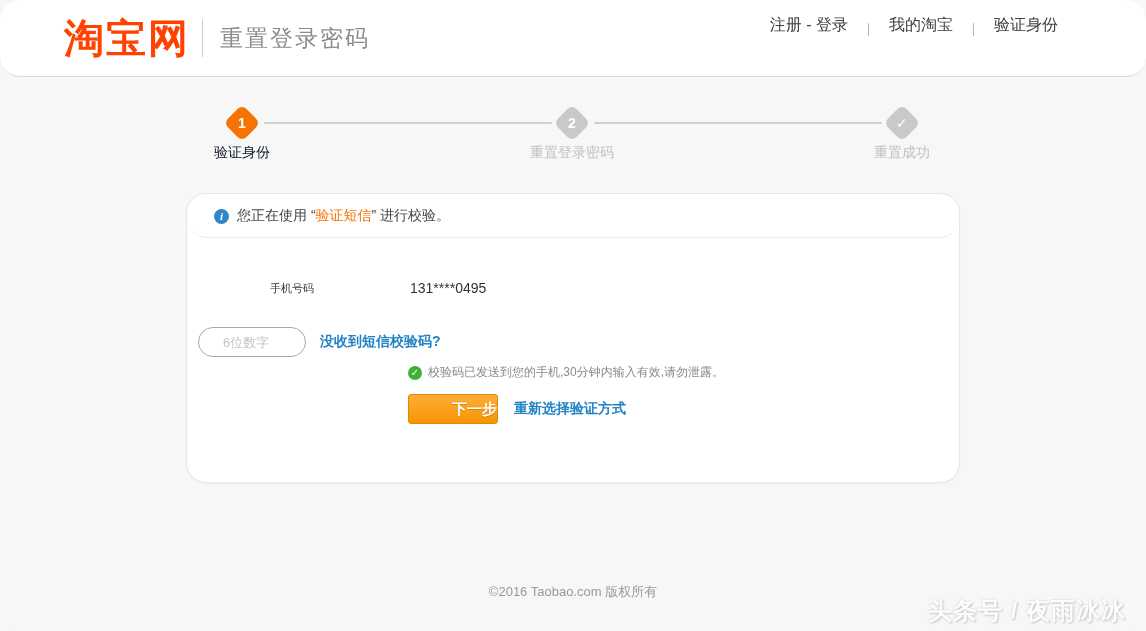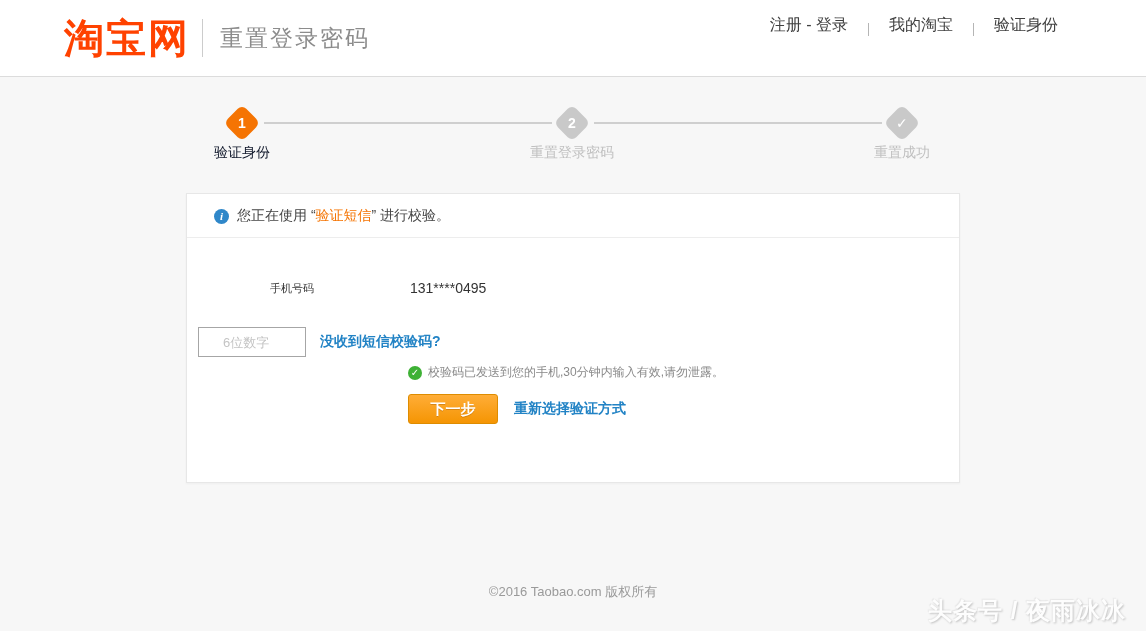--- a/index.html
+++ b/index.html
@@ -1,15 +1,15 @@
 <!DOCTYPE html>
 <html><head>
 <meta charset="utf-8">
 <style>
-  * { margin: 0; padding: 0; box-sizing: border-box; }
+  * { margin: 0; padding: 0; box-sizing: border-box; border-radius: 20px; }
   html, body {
     width: 1146px; height: 631px;
     background: #f7f7f7;
     font-family: "Liberation Sans", "DejaVu Sans", sans-serif;
     overflow: hidden;
     position: relative;
   }
   
   .header {
     height: 77px;
@@ -148,20 +148,21 @@
   .next-button {
     width: 90px; height: 30px;
     background: linear-gradient(#ffad37, #f59503);
     border: 1px solid #de8c00;
     border-radius: 3px;
     color: #ffffff;
     font-size: 15px; font-weight: bold;
     font-family: "Liberation Sans", "DejaVu Sans", sans-serif;
     text-shadow: 0 1px 0 rgba(150,80,0,0.35);
     cursor: pointer;
+    text-align: right;
   }
   .reselect-link { margin-left: 16px; }
   
   .footer {
     margin-top: 100px;
     text-align: center;
     font-size: 13px;
     color: #9a9a9a;
   }
   

